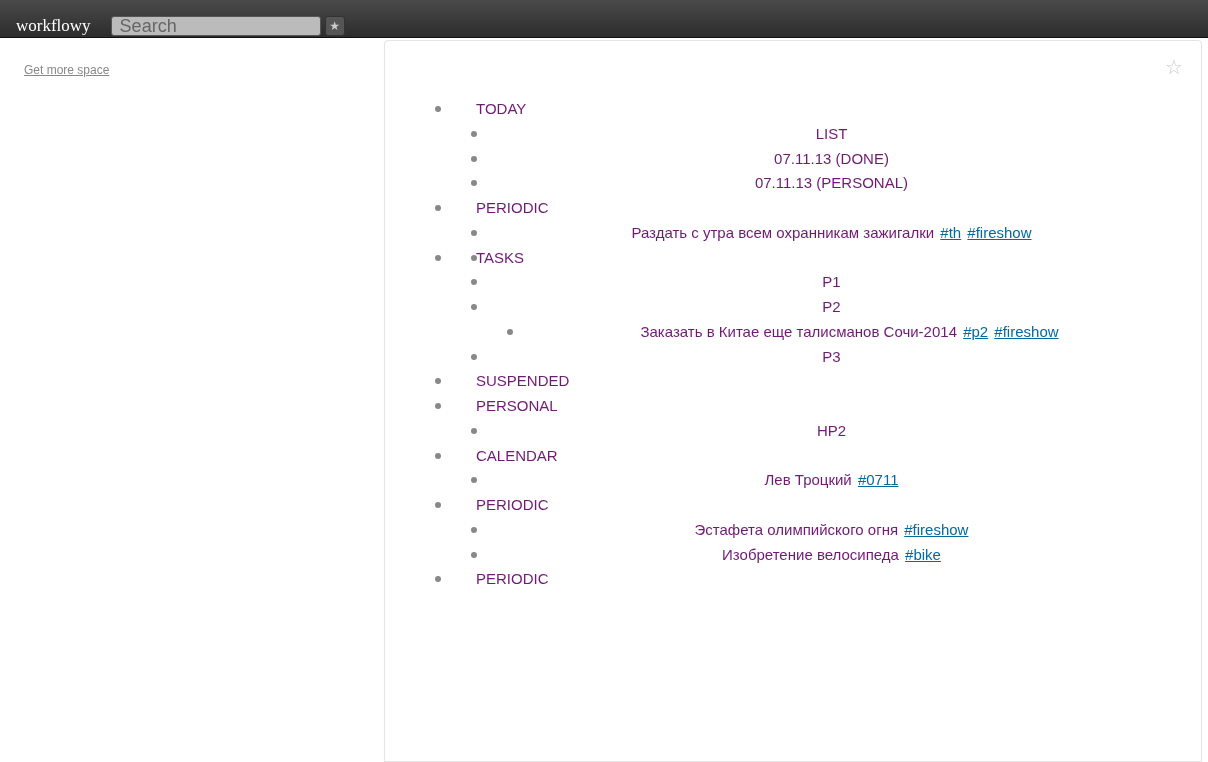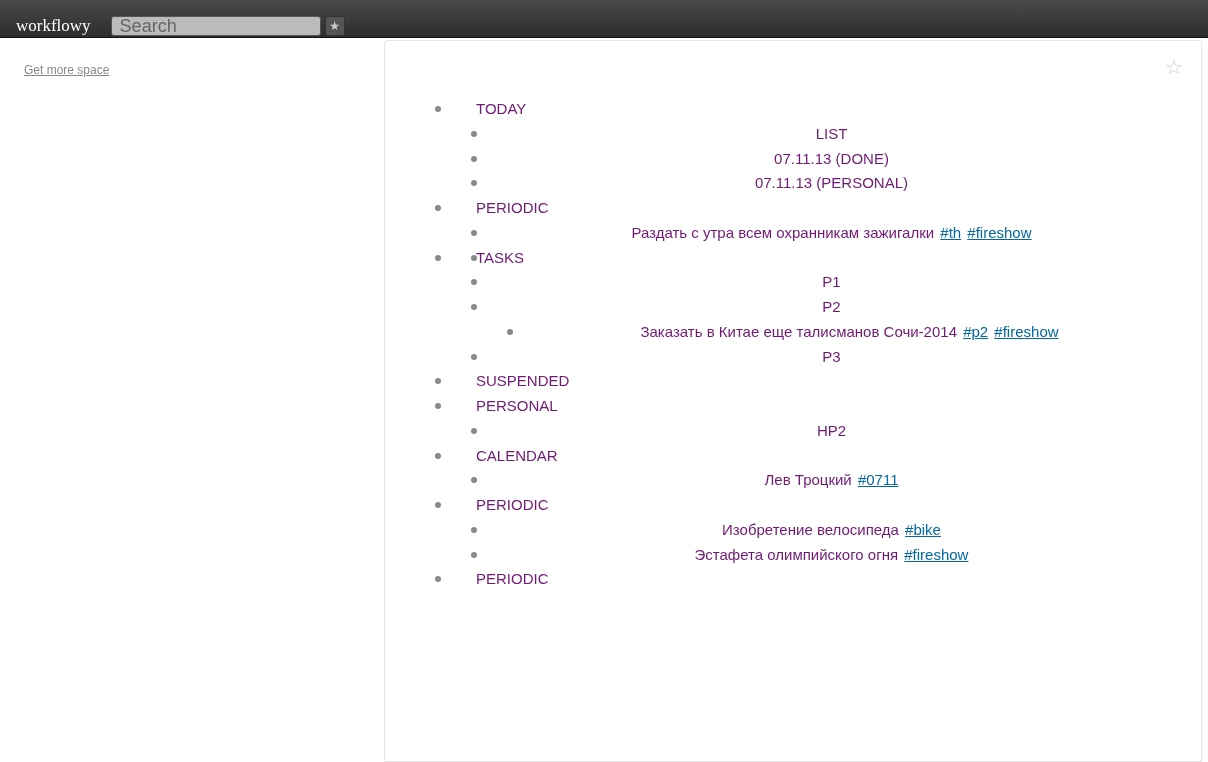--- a/index.html
+++ b/index.html
@@ -140,19 +140,19 @@
             <li class="node"><span class="bullet"></span><span class="text-line">P3</span></li>
           </ul></li>
         <li class="node"><span class="bullet"></span><span class="text-line">SUSPENDED</span></li>
         <li class="node"><span class="bullet"></span><span class="text-line">PERSONAL</span><ul class="children">
             <li class="node"><span class="bullet"></span><span class="text-line">HP2</span></li>
           </ul></li>
         <li class="node"><span class="bullet"></span><span class="text-line">CALENDAR</span><ul class="children">
             <li class="node"><span class="bullet"></span><span class="text-line">Лев Троцкий</span> <span class="tag">#0711</span></li>
           </ul></li>
         <li class="node"><span class="bullet"></span><span class="text-line">PERIODIC</span><ul class="children">
+            <li class="node"><span class="bullet"></span><span class="text-line">Эстафета олимпийского огня</span> <span class="tag">#fireshow</span></li>
             <li class="node"><span class="bullet"></span><span class="text-line">Изобретение велосипеда</span> <span class="tag">#bike</span></li>
-            <li class="node"><span class="bullet"></span><span class="text-line">Эстафета олимпийского огня</span> <span class="tag">#fireshow</span></li>
           </ul></li>
         <li class="node"><span class="bullet"></span><span class="text-line">PERIODIC</span></li>
       </ul>
   </div>
 </div>
 
 </body></html>

